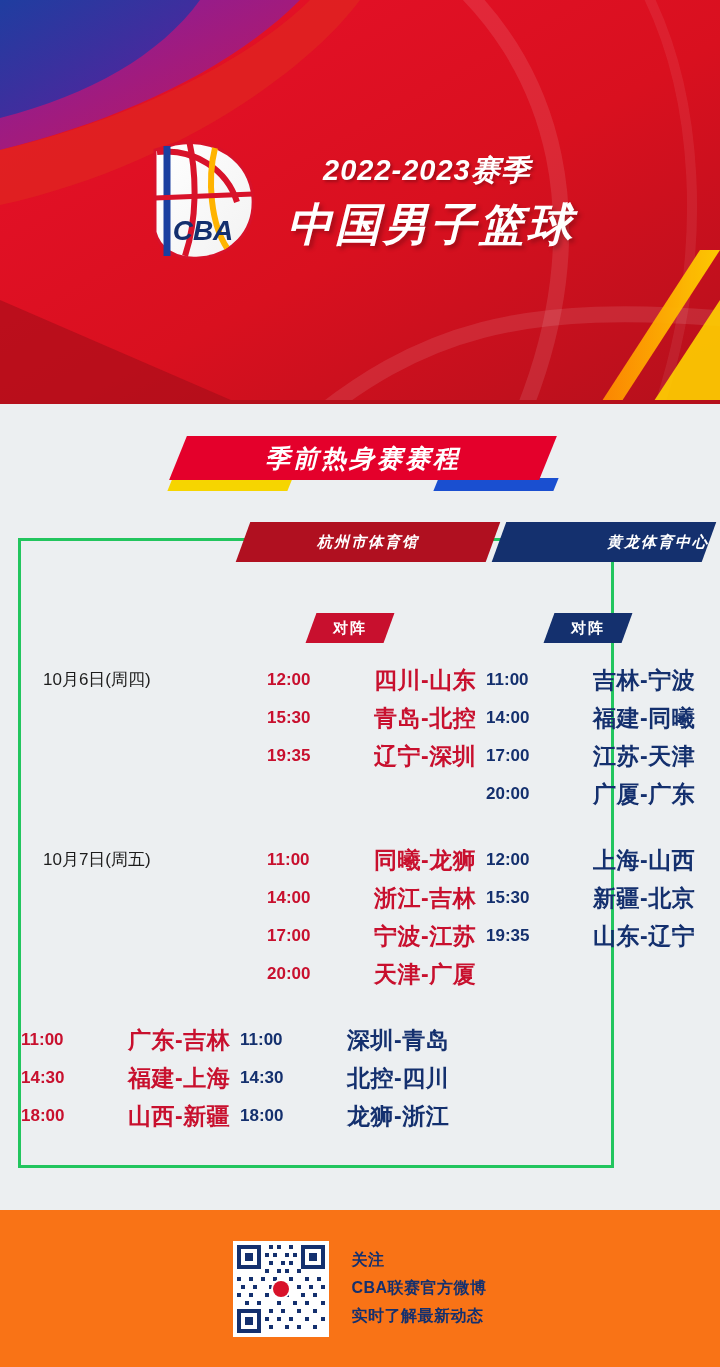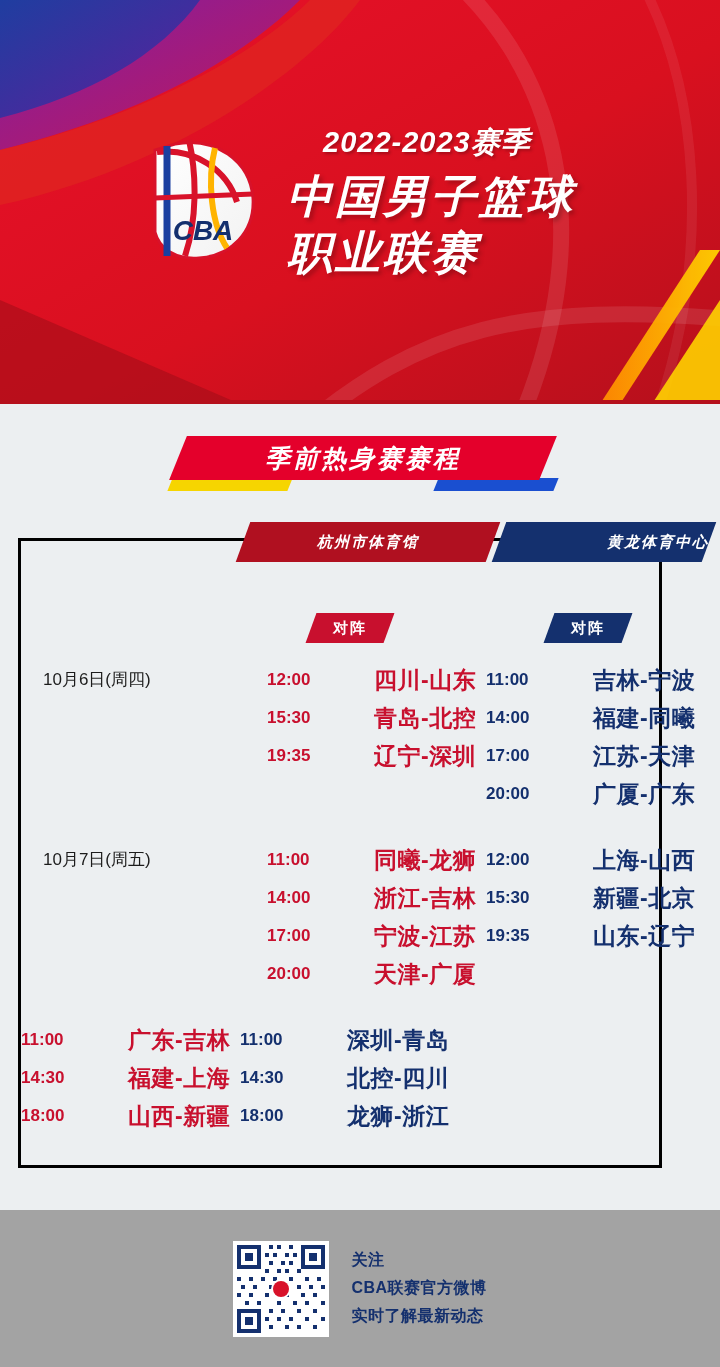--- a/index.html
+++ b/index.html
@@ -103,22 +103,22 @@
     font-size: 25px;
     font-weight: bold;
     font-style: italic;
     letter-spacing: 3px;
   }
 
   
   .card {
     position: absolute;
     left: 18px; top: 538px;
-    width: 644px; height: 630px;
-    border: 3px solid #000000;
+    width: 596px; height: 630px;
+    border: 3px solid #22c55e;
     background: #eceff1;
   }
 
   .venue-row {
     position: absolute;
     left: 0; top: -19px;
     width: 684px;
     height: 40px;
   }
   .venue-tab {
@@ -210,21 +210,21 @@
 
   
   .footer {
     position: absolute;
     left: 0; top: 1210px;
     width: 720px; height: 157px;
     display: flex;
     align-items: center;
     justify-content: center;
     gap: 22px;
-    background: #a3a3a3;
+    background: #f97316;
   }
   .qr {
     width: 96px; height: 96px;
     background:#fff;
     position: relative;
   }
   .footer-text {
     display: flex;
     flex-direction: column;
     justify-content: center;
@@ -298,21 +298,20 @@
         <path d="M22,10 L22,120" fill="none" stroke="#1a3fa0" stroke-width="7"></path>
         <path d="M44,4 C52,40 52,84 40,120" fill="none" stroke="#d8122a" stroke-width="6"></path>
         <path d="M70,12 C62,44 66,88 82,112" fill="none" stroke="#ffb400" stroke-width="6"></path>
         <path d="M10,62 L108,58" fill="none" stroke="#d8122a" stroke-width="5"></path>
         <text x="58" y="104" font-family="Liberation Sans, sans-serif" font-size="28" font-weight="bold" font-style="italic" fill="#14306e" text-anchor="middle">CBA</text>
       </svg>
     </div>
     <div class="title-block">
       <div class="t-season">2022-2023赛季</div>
       <div class="t-main1">中国男子篮球</div>
-      <div class="t-main2">职业联赛</div>
     </div>
   </div>
 </div>
 
 <div class="banner-zone">
   <div class="banner">
     <div class="bar-yellow"></div>
     <div class="bar-blue"></div>
     <div class="bar-red"></div>
     <div class="bar-text">季前热身赛赛程</div>

